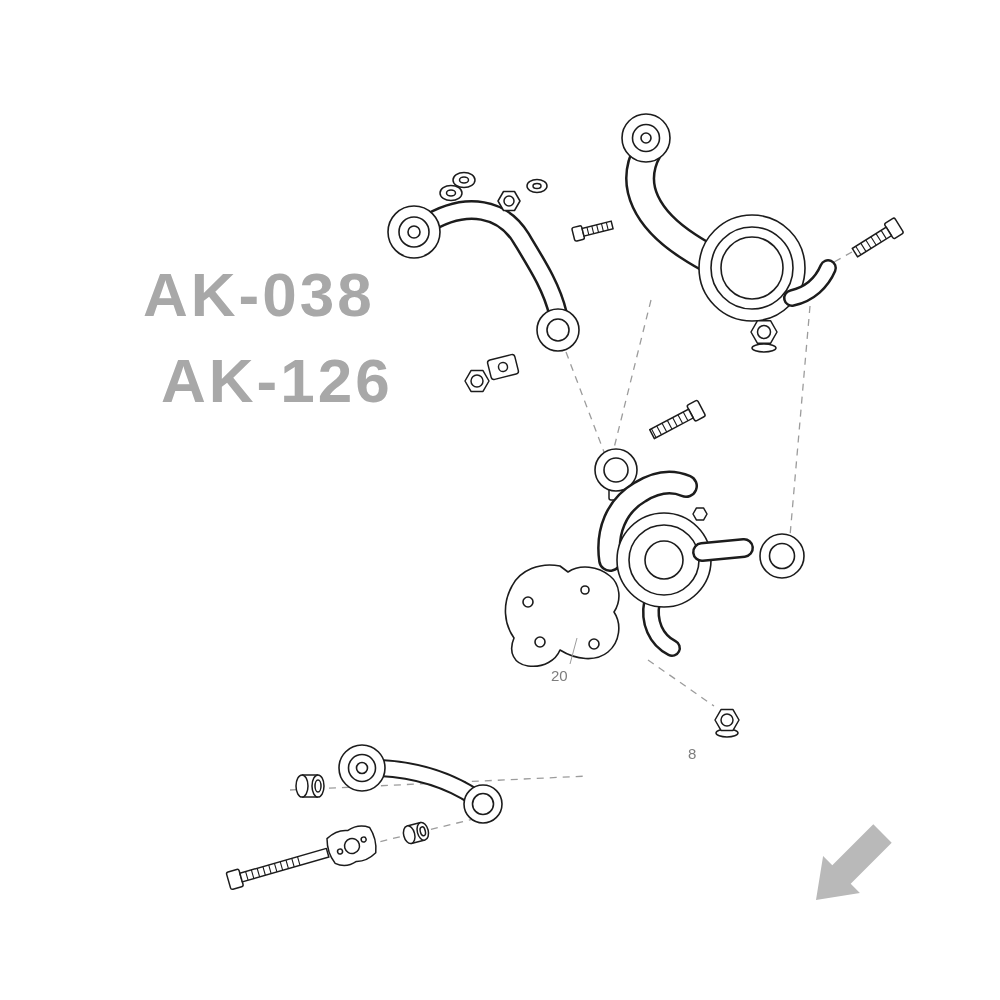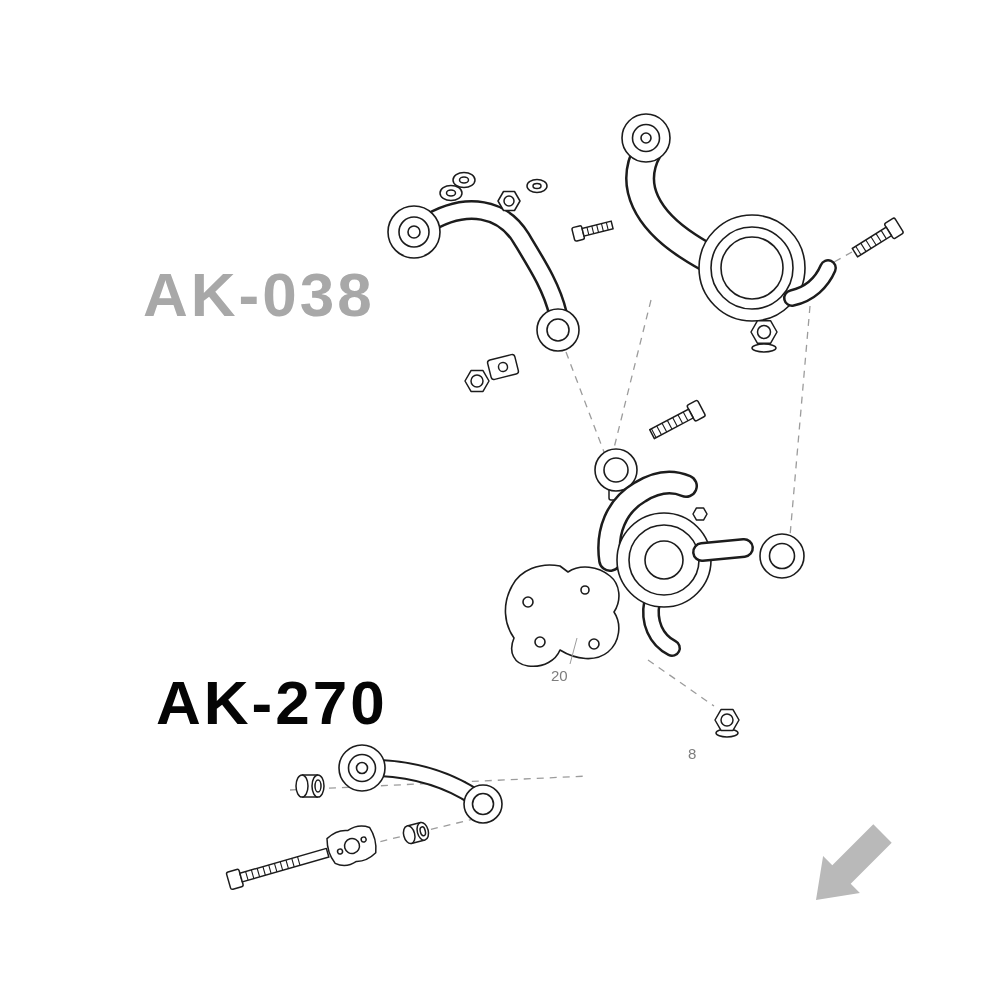--- a/index.html
+++ b/index.html
@@ -190,18 +190,18 @@
       <g>
         <circle class="ln" cx="483" cy="804" r="19"></circle>
         <circle class="ln" cx="483" cy="804" r="10.5"></circle>
       </g>
     </g>
 
     <polygon class="arrow" points="816,900 859.9,892.9 850.7,883.7 891.7,842.7 873.3,824.3 832.3,865.3 823.1,856.1"></polygon>
   </svg>
 
   <div class="kit-label muted" style="left:143px;top:264px">AK-038</div>
-  <div class="kit-label active" style="left:156px;top:672px">AK-270</div>
+  <div class="kit-label muted" style="left:161px;top:350px">AK-126</div>
 
   <div class="part-num" style="left:551px;top:668px">20</div>
   <div class="part-num" style="left:688px;top:746px">8</div>
 
 </div>
 
 </body></html>

